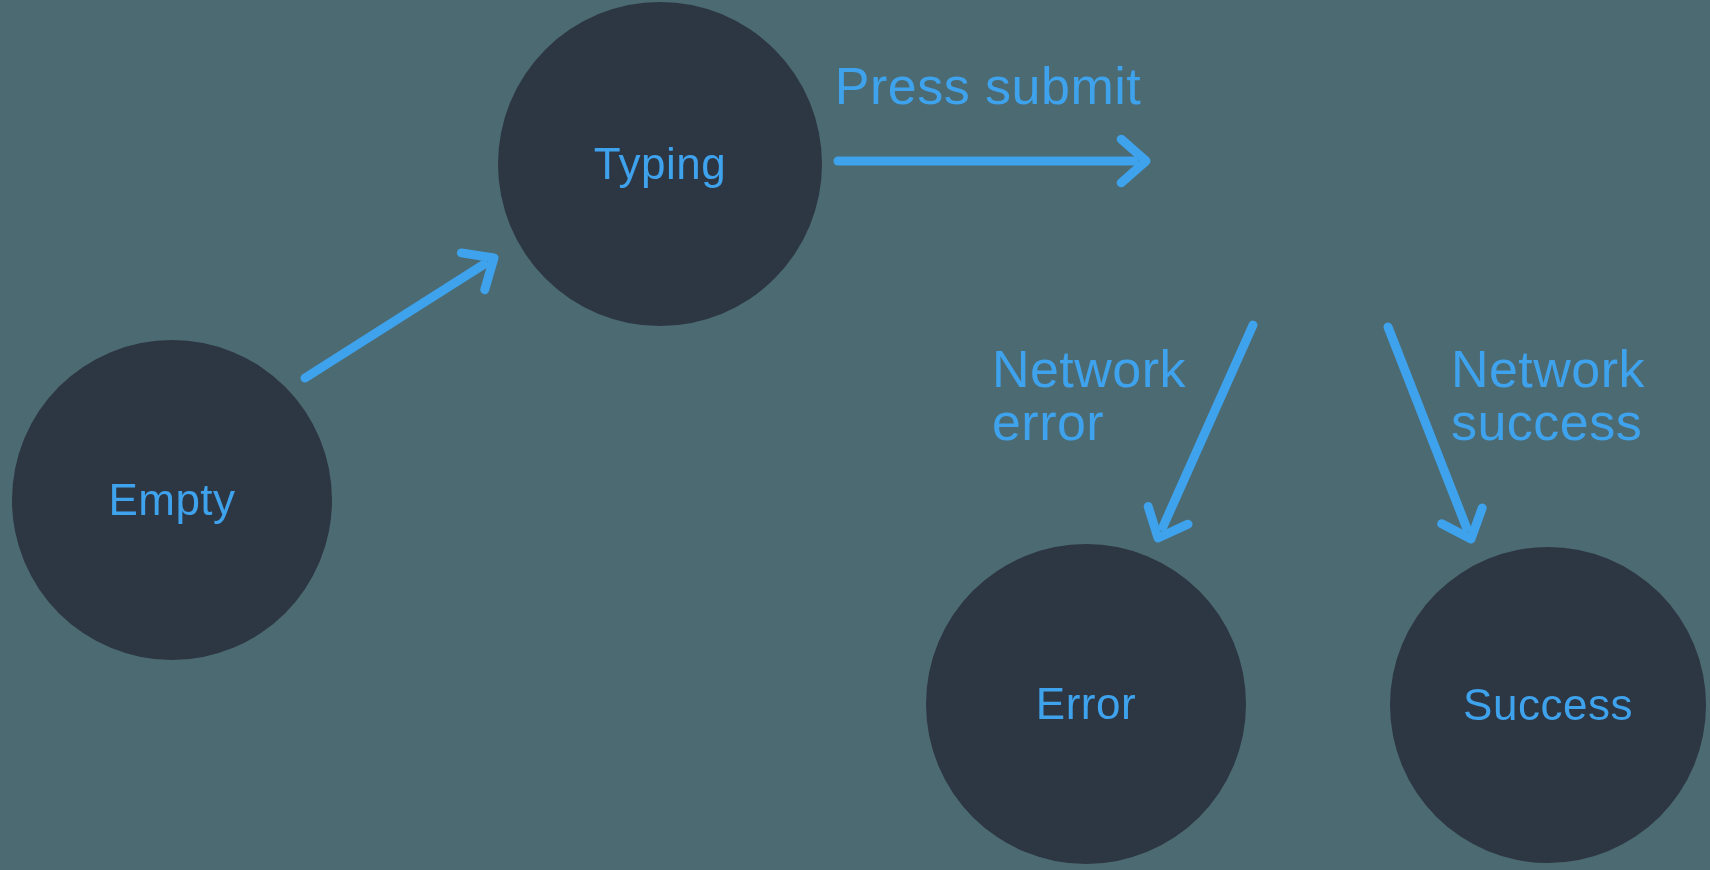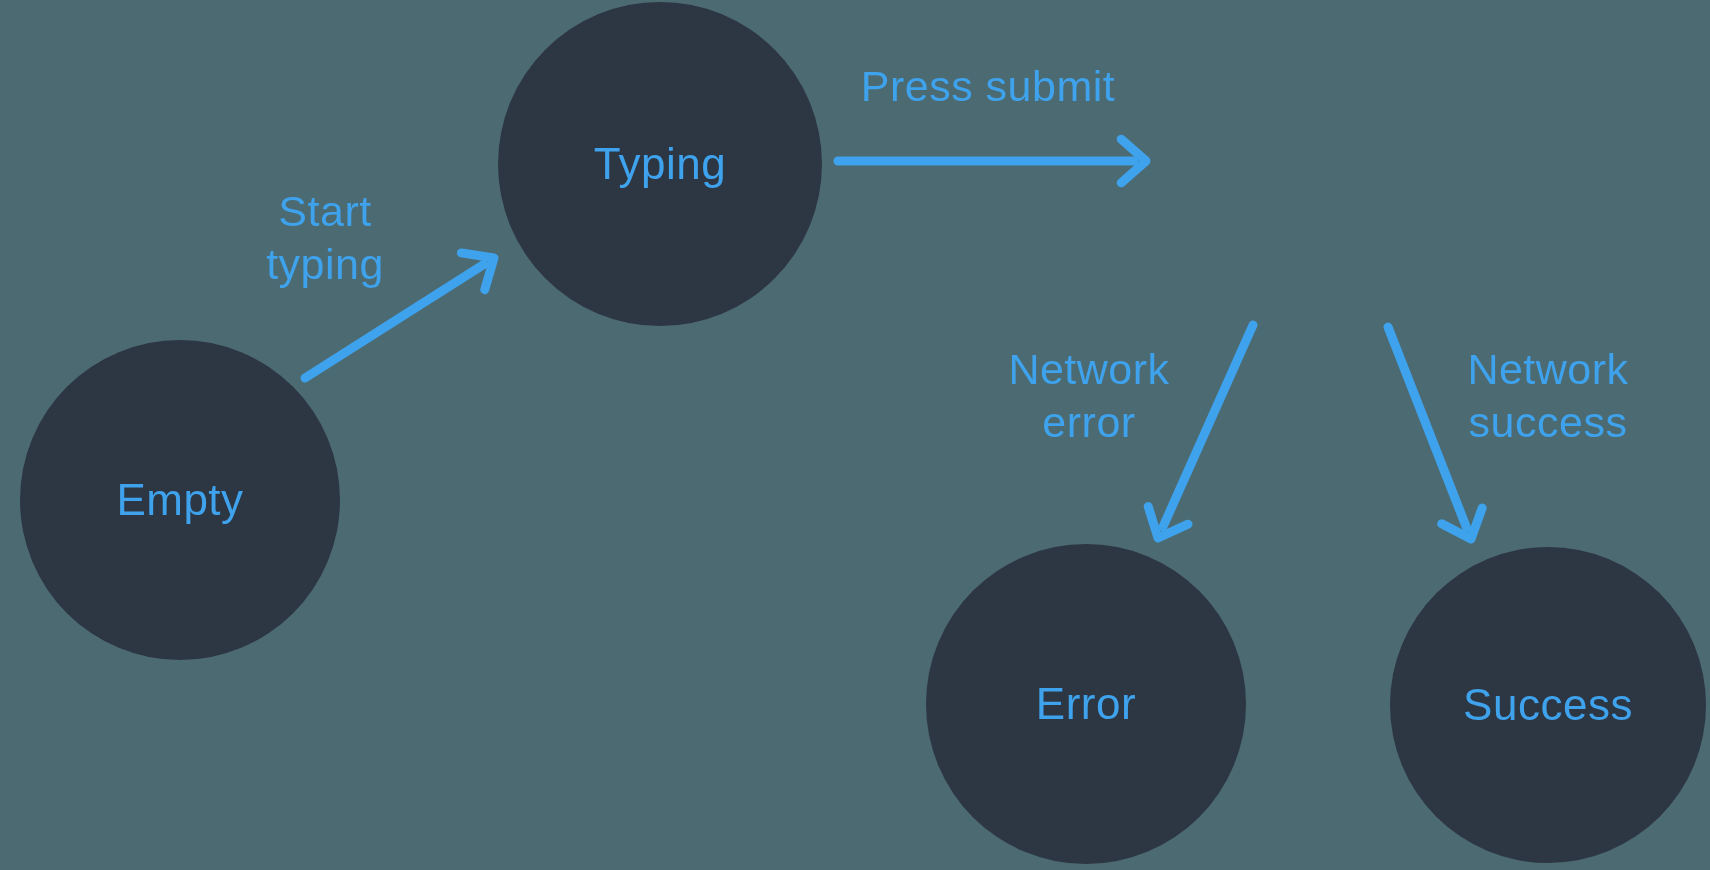--- a/index.html
+++ b/index.html
@@ -43,23 +43,23 @@
   }
   .node-label{
     color:var(--accent);
     font-size:44px;
     letter-spacing:0.5px;
     white-space:nowrap;
   }
   .edge-label{
     position:absolute;
     transform:translate(-50%,-50%);
-    text-align:center;
+    text-align:left;
     color:var(--accent);
-    font-size:43px;
+    font-size:52px;
     line-height:53px;
     letter-spacing:0.5px;
     white-space:nowrap;
   }
   .lbl-line{display:block;}
 </style>
 </head>
 <body>
 
 <div class="canvas">
@@ -68,37 +68,33 @@
       <line x1="305" y1="378" x2="483.9" y2="264.4" class="shaft"></line>
       <polyline points="484.7,289.7 494,258 461.4,252.9" class="head"></polyline>
       <line x1="838" y1="161" x2="1134.0" y2="161.0" class="shaft"></line>
       <polyline points="1121.2,182.8 1146,161 1121.2,139.2" class="head"></polyline>
       <line x1="1253" y1="325" x2="1162.9" y2="527.0" class="shaft"></line>
       <polyline points="1148.2,506.5 1158,538 1188.0,524.2" class="head"></polyline>
       <line x1="1388" y1="327" x2="1466.6" y2="527.8" class="shaft"></line>
       <polyline points="1441.7,523.8 1471,539 1482.2,508.0" class="head"></polyline>
     </svg>
 
-  <div class="node" id="node-0" style="left: 20px; top: 340px; height: 320px; width: 320px;">
+  <div class="node" id="node-0" style="left: 12px; top: 340px; height: 320px; width: 320px;">
     <span class="node-label">Empty</span>
   </div>
   <div class="node" id="node-1" style="left: 498px; top: 2px; height: 324px; width: 324px;">
     <span class="node-label">Typing</span>
   </div>
   <div class="node" id="node-3" style="left: 926px; top: 544px; height: 320px; width: 320px;">
     <span class="node-label">Error</span>
   </div>
   <div class="node" id="node-4" style="left: 1390px; top: 547px; height: 316px; width: 316px;">
     <span class="node-label">Success</span>
   </div>
 
-  <div class="edge-label" id="edge-label-0" style="left: 325px; top: 238px;">
-    <span class="lbl-line">Start</span>
-    <span class="lbl-line">typing</span>
-  </div>
   <div class="edge-label" id="edge-label-1" style="left: 988px; top: 86px;">
     <span class="lbl-line">Press submit</span>
     <span class="lbl-line"></span>
   </div>
   <div class="edge-label" id="edge-label-2" style="left: 1089px; top: 396px;">
     <span class="lbl-line">Network</span>
     <span class="lbl-line">error</span>
   </div>
   <div class="edge-label" id="edge-label-3" style="left: 1548px; top: 396px;">
     <span class="lbl-line">Network</span>

